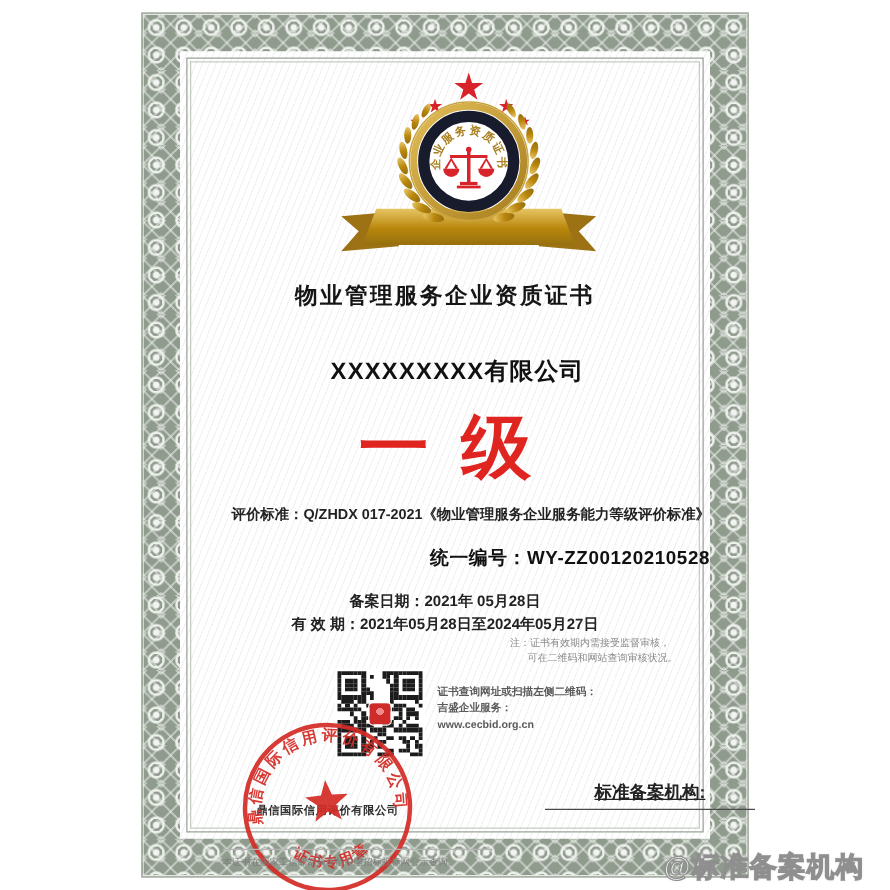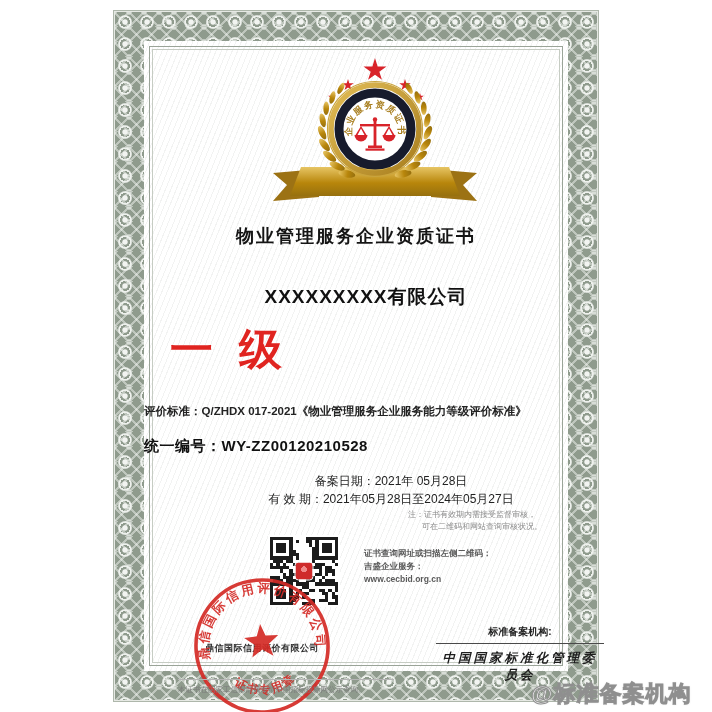--- a/index.html
+++ b/index.html
@@ -37,50 +37,50 @@
   .star-s2{width:12px;height:12px;left:255px;top:38px;}
   .star-t1{width:8px;height:8px;left:184px;top:52px;}
   .star-t2{width:8px;height:8px;left:272px;top:52px;}
 
   .emblem{position:absolute;left:111px;top:36px;width:240px;height:132px;}
 
   .title{position:absolute;left:0;top:183px;width:100%;text-align:center;
     font-size:18px;font-weight:bold;color:#151515;letter-spacing:2px;}
   .company{position:absolute;left:0;top:243px;width:100%;text-align:center;
     font-size:19px;font-weight:bold;color:#111;letter-spacing:1px;margin-left:10px;}
-  .grade{position:absolute;left:0;top:280px;width:100%;text-align:left;
-    font-size:43px;font-weight:bold;color:#e02420;letter-spacing:26px;text-indent:26px;}
-
-  .standard{position:absolute;left:0;top:363px;width:100%;text-align:left;
+  .grade{position:absolute;left:0;top:280px;width:100%;text-align:center;
+    font-size:56px;font-weight:bold;color:#e02420;letter-spacing:26px;text-indent:26px;}
+
+  .standard{position:absolute;left:0;top:363px;width:100%;text-align:right;
     font-size:11.5px;font-weight:bold;color:#222;}
-  .serial{position:absolute;left:0;top:396px;width:100%;text-align:left;
+  .serial{position:absolute;left:0;top:396px;width:100%;text-align:right;
     font-size:15px;font-weight:bold;color:#111;letter-spacing:.5px;}
   .dates{position:absolute;left:0;top:431px;width:100%;text-align:center;
-    font-size:12px;font-weight:normal;color:#222;line-height:18px;margin-left:35px;}
+    font-size:12px;font-weight:bold;color:#222;line-height:18px;}
 
   .audit-note{position:absolute;right:26px;top:468px;font-size:8px;color:#8a8a8a;
     line-height:12px;text-align:left;}
 
   .qr-row{position:absolute;left:124px;top:494px;display:flex;align-items:flex-start;}
   .qr-box{position:relative;width:68px;height:68px;background:#fff;border:2px solid #fff;}
   .qr-grid{position:absolute;inset:0;display:grid;grid-template-columns:repeat(21,1fr);grid-template-rows:repeat(21,1fr);}
   .qr-grid div{background:transparent;}
   .qr-grid div.on{background:#1c1c1c;}
   .qr-center{position:absolute;left:50%;top:50%;width:17px;height:17px;transform:translate(-50%,-50%);
     background:radial-gradient(circle at 50% 40%, #f08a8a 0 3px, #cf2b2b 3px 100%);border-radius:4px;border:1px solid #fff;}
-  .qr-caption{margin-left:24px;padding-top:12px;font-size:8.5px;font-weight:bold;color:#5a5a5a;line-height:13px;}
+  .qr-caption{margin-left:10px;padding-top:12px;font-size:8.5px;font-weight:bold;color:#5a5a5a;line-height:13px;}
 
   
   .seal-wrap{position:absolute;left:28px;top:525px;width:180px;height:165px;}
   .seal-center-text{position:absolute;left:2px;top:76px;width:176px;text-align:center;
     font-size:9px;font-weight:bold;color:#2e2e2e;letter-spacing:0.5px;}
   .seal-svg{position:absolute;left:15px;top:5px;width:150px;height:150px;transform:rotate(-5deg);opacity:.92;}
 
   .registry{position:absolute;left:292px;top:584px;width:168px;text-align:center;}
-  .registry-label{font-size:10px;font-weight:bold;color:#222;padding-bottom:4px;border-bottom:1px solid #4a4a4a;}
+  .registry-label{font-size:14px;font-weight:bold;color:#222;padding-bottom:4px;border-bottom:1px solid #4a4a4a;text-decoration:underline;}
   .registry-value{margin-top:6px;font-family:"DejaVu Serif",serif;font-style:italic;font-weight:bold;
     font-size:12.5px;color:#1d1d1d;letter-spacing:3px;}
 
   .footer-note{position:absolute;left:34px;top:638px;width:216px;border-top:1px solid #b4b4b4;
     padding-top:5px;font-size:7.5px;color:#7c7c7c;}
 
   
   .watermark{position:absolute;left:531px;top:679px;font-size:22px;font-weight:bold;
     color:rgba(255,255,255,0.92);-webkit-text-stroke:1px #8f8f8f;
     text-shadow:0 0 2px rgba(120,120,120,.35);letter-spacing:1px;white-space:nowrap;}
@@ -645,21 +645,20 @@
           </text>
           <path id="sealBottom" d="M 38 104 A 46 46 0 0 0 112 104" fill="none"></path>
           <text font-size="11.5" font-weight="bold" fill="#d42b26" letter-spacing="2">
             <textPath href="#sealBottom" startOffset="50%" text-anchor="middle">证书专用章</textPath>
           </text>
         </svg>
       </div>
 
       <div class="registry">
         <div class="registry-label">标准备案机构:</div>
-        <div class="registry-value">中国国家标准化管理委员会</div>
       </div>
 
       <div class="footer-note">本证书在国家工信部部属单位中国招标投标网公示查询。</div>
     </div>
   </div>
 
   <div class="watermark">@标准备案机构</div>
 </div>
 
 </body></html>

